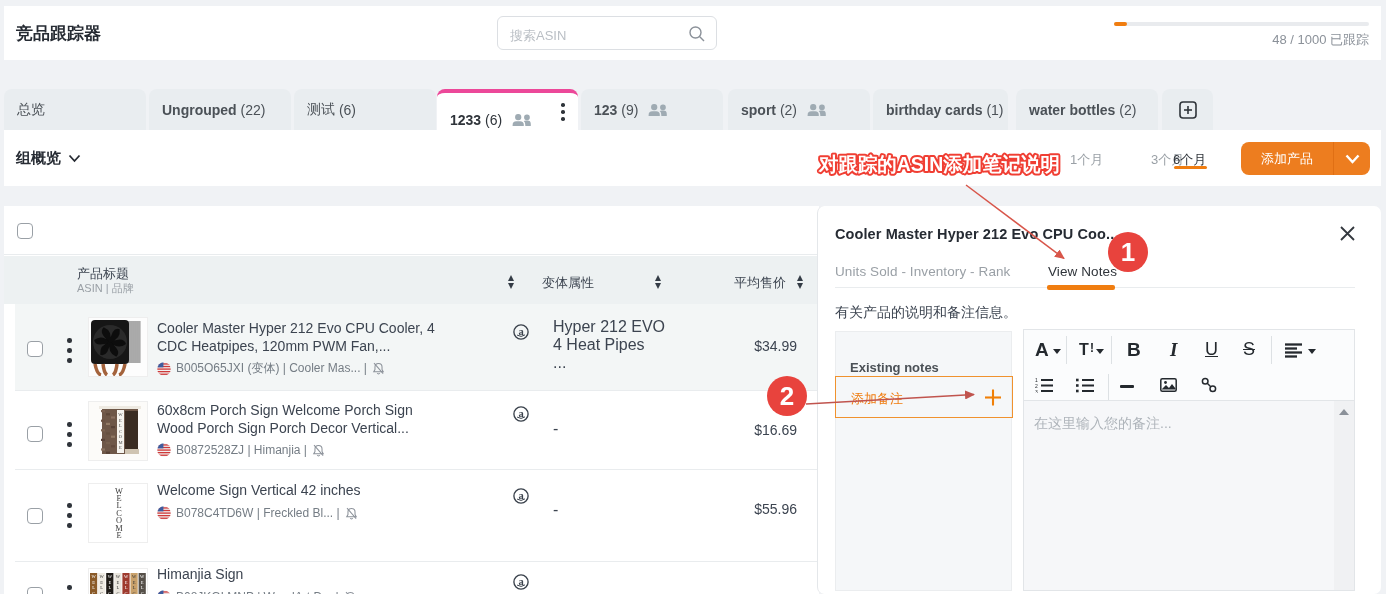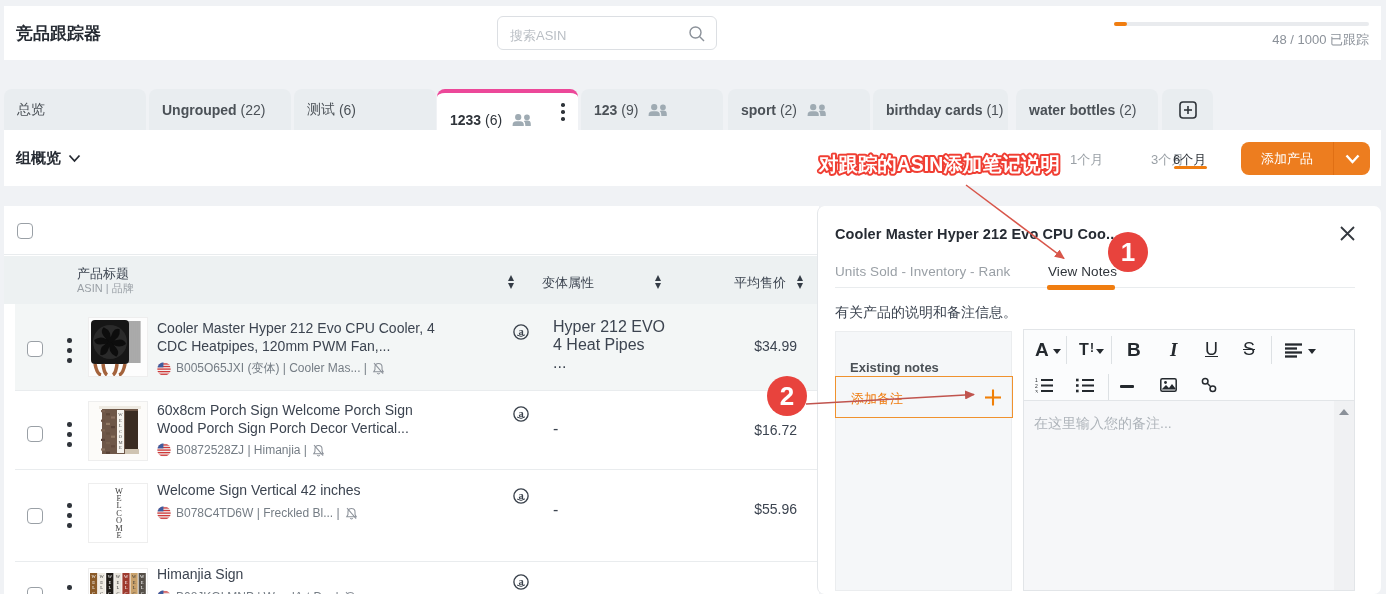--- a/index.html
+++ b/index.html
@@ -303,21 +303,21 @@
           <path d="M5.7 12 a1.4 1.4 0 0 0 2.6 0" fill="none" stroke="#8b9199" stroke-width="1.1"></path>
           <line x1="2.2" y1="1.2" x2="12" y2="12.6" stroke="#8b9199" stroke-width="1.1"></line>
         </svg>
       </div>
     <svg class="amzi" style="left:498px;top:15px" width="16" height="16" viewBox="0 0 16 16">
         <circle cx="8" cy="8" r="7.1" fill="none" stroke="#39414b" stroke-width="1.35"></circle>
         <text x="8.2" y="10.8" font-family="'Liberation Serif',serif" font-size="10.5" font-weight="bold" text-anchor="middle" fill="#39414b">a</text>
         <path d="M4.4 11.3 q3.8 2.6 7.3 -0.2" stroke="#39414b" stroke-width="1" fill="none" stroke-linecap="round"></path>
       </svg>
     <div class="variant" style="top:29px">-</div>
-    <div class="price" style="top:31px">$16.72</div>
+    <div class="price" style="top:31px">$16.69</div>
   </div>
 
   <div class="row" style="top:264px;height:92px">
     <div class="cb" style="left:12px;top:38px"></div>
     <span class="vdots" style="position:absolute;left:52px;top:33px">
         <i></i>
         <i></i>
         <i></i>
       </span>
     <div class="img" style="top:13px;width:60px;height:60px"><svg width="58" height="58" viewBox="0 0 58 58">

